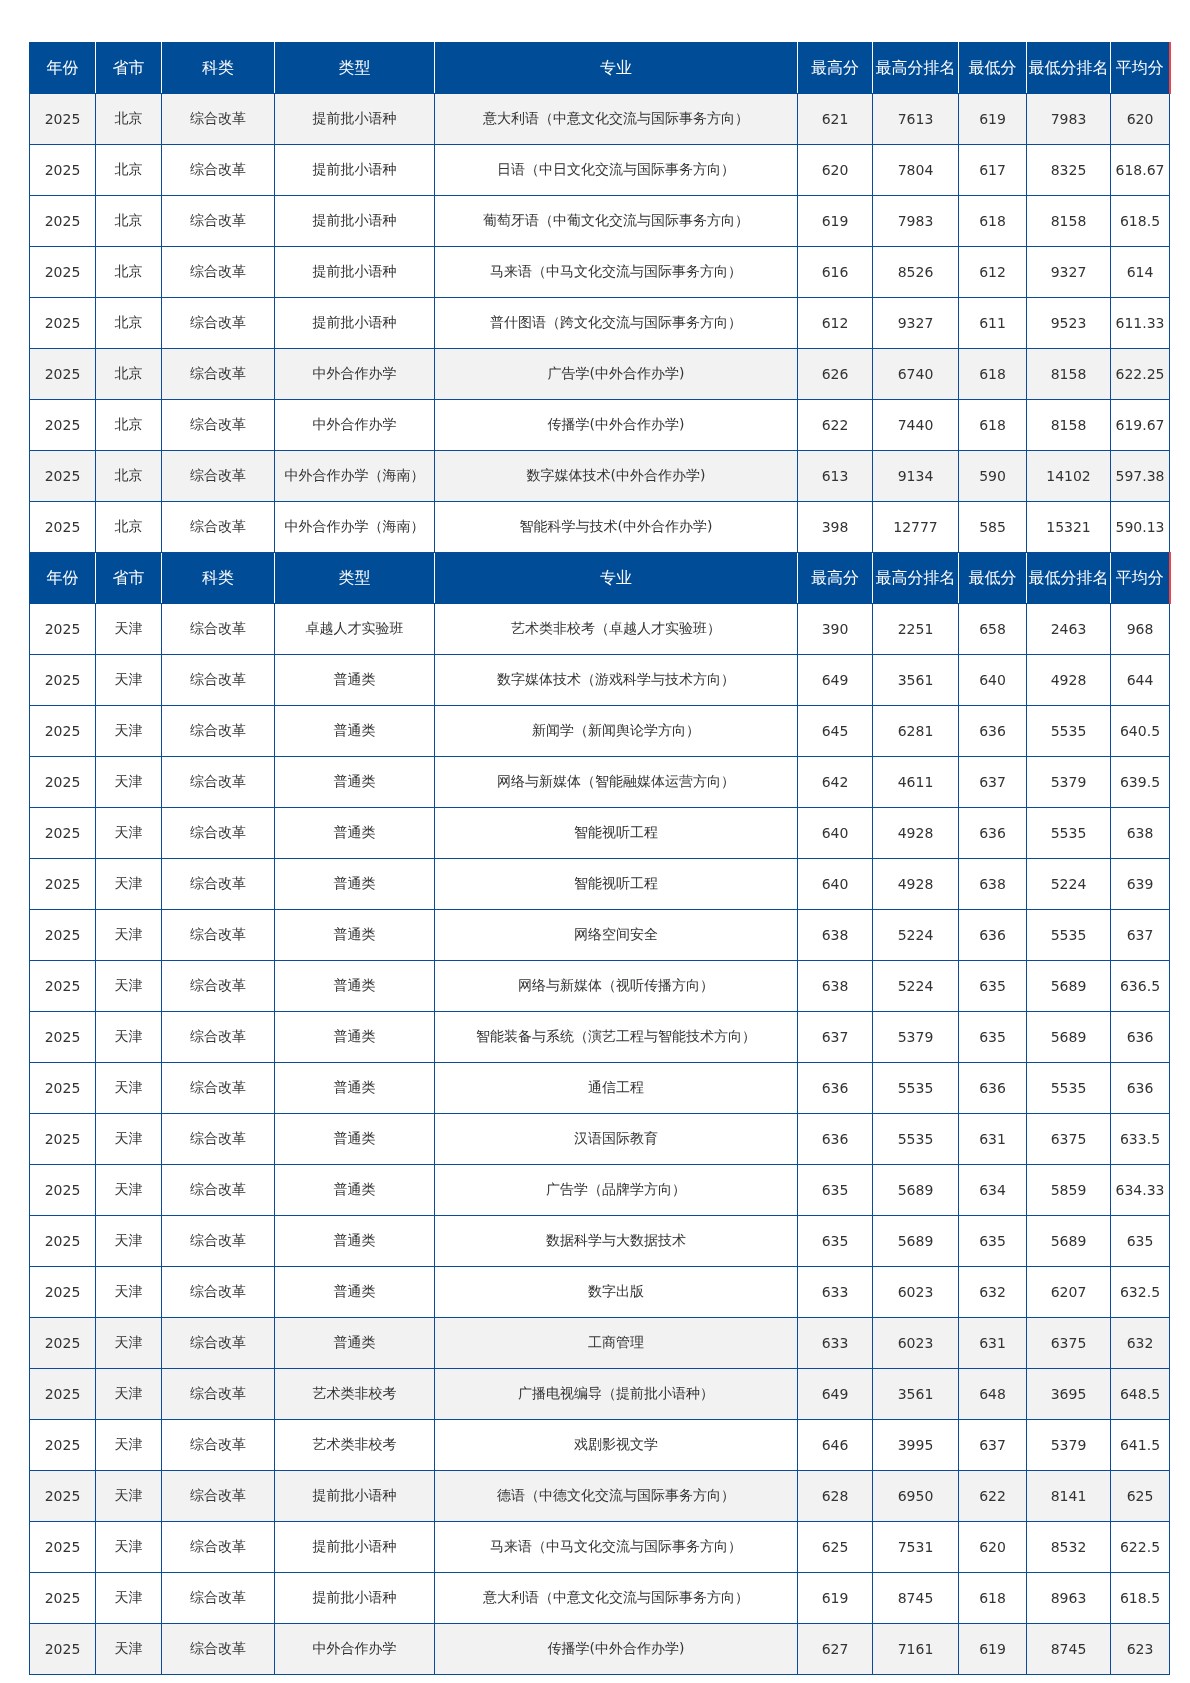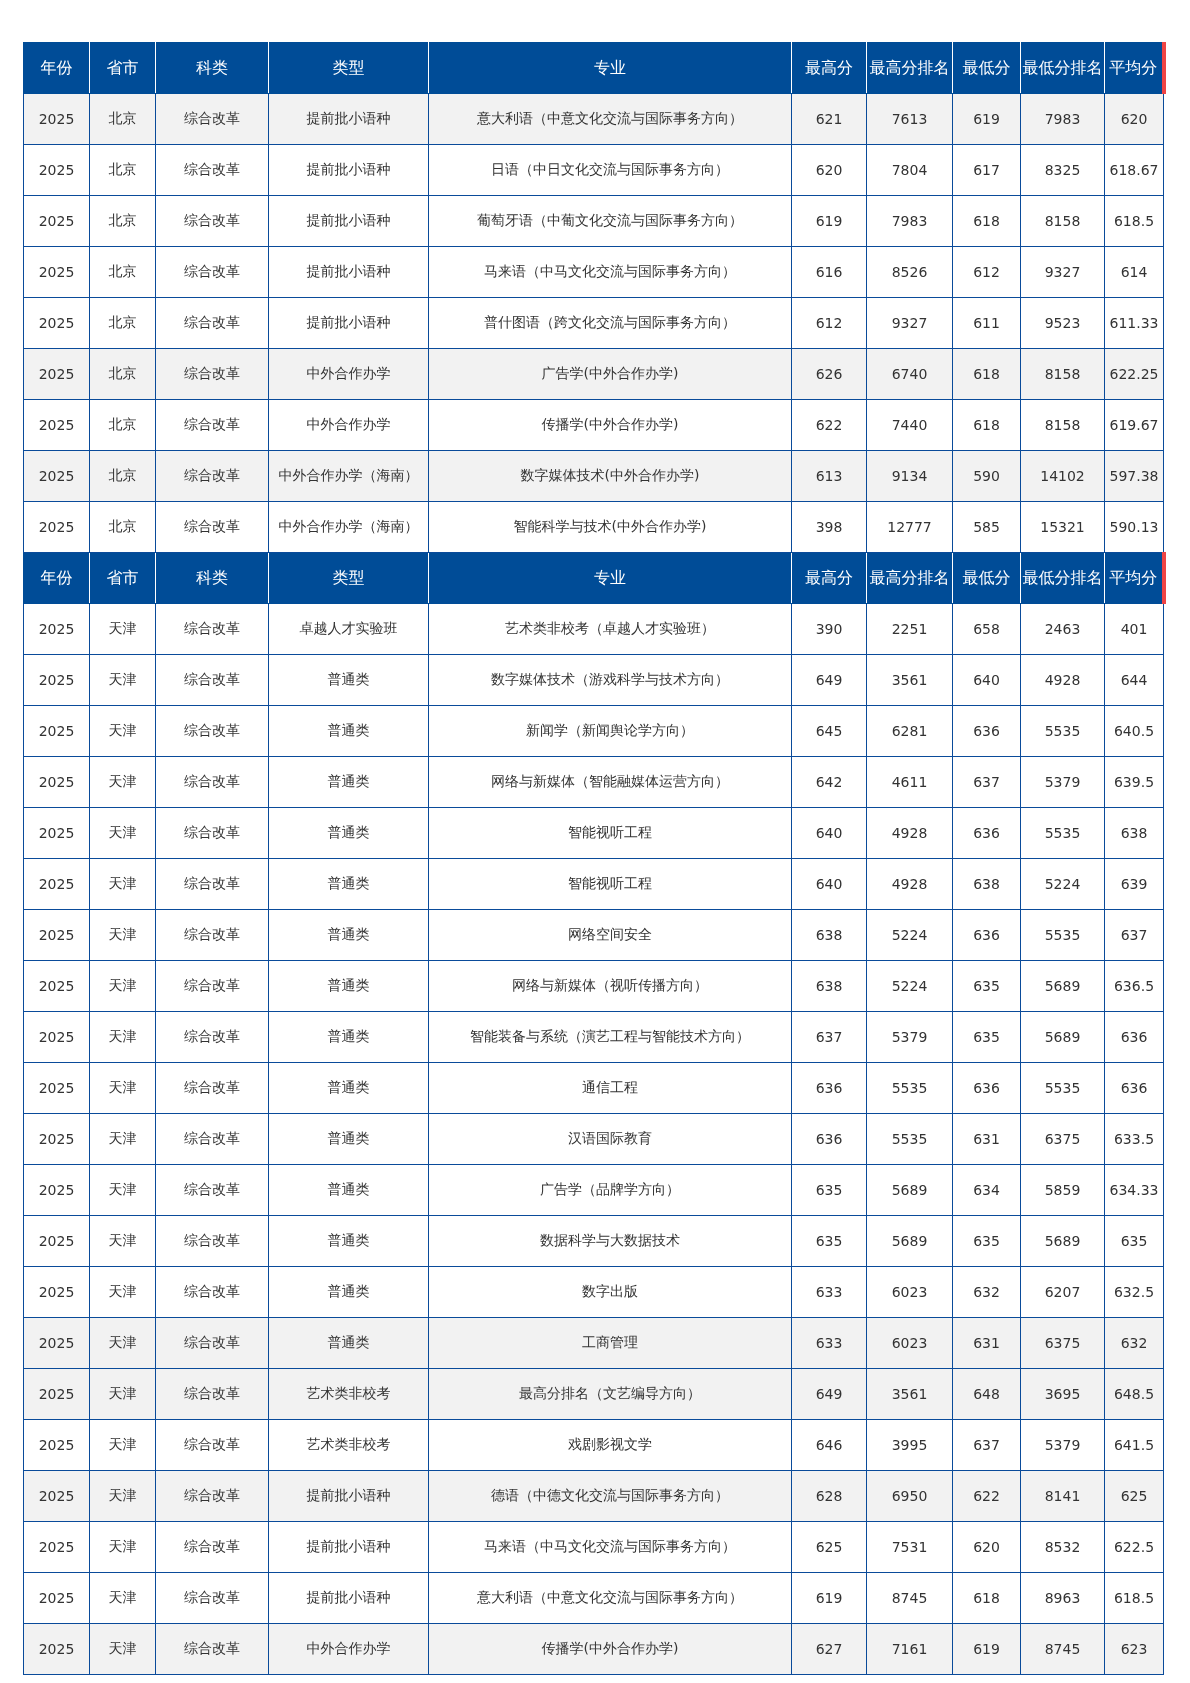--- a/index.html
+++ b/index.html
@@ -1,33 +1,33 @@
 <!DOCTYPE html>
 <html><head>
 <meta charset="utf-8">
 <style>
   html, body { margin:0; padding:0; background:#ffffff; }
   body { width:1190px; height:1683px; position:relative; font-family:"DejaVu Sans","Liberation Sans",sans-serif; }
   table.scores {
-    position:absolute; left:23px; top:42px;
+    position:absolute; left:29px; top:42px;
     border-collapse:collapse; table-layout:fixed;
     width:1140px;
   }
   table.scores td, table.scores th {
     height:50px; padding:0; text-align:center; vertical-align:middle;
     font-size:14px; color:#333333; border:1px solid #0a4b9a;
     white-space:nowrap; overflow:hidden;
   }
   table.scores tr.hdr th {
     background:#004c97; color:#ffffff; font-weight:normal; font-size:16px;
     border-left:1px solid #ffffff; border-right:1px solid #ffffff;
     border-top:1px solid #004c97; border-bottom:1px solid #004c97;
   }
   table.scores tr.hdr th:first-child { border-left:1px solid #004c97; }
-  table.scores tr.hdr th:last-child { border-right:4px solid #ef4444; }
+  table.scores tr.hdr th:last-child { border-right:2px solid #ef4444; }
   table.scores tr.gray td { background:#f2f2f2; }
 </style>
 </head>
 <body>
 
 <table class="scores">
   <colgroup>
     <col style="width:66px">
       <col style="width:66px">
       <col style="width:113px">
@@ -175,21 +175,21 @@
       <tr>
         <td>2025</td>
         <td>天津</td>
         <td>综合改革</td>
         <td>卓越人才实验班</td>
         <td>艺术类非校考（卓越人才实验班）</td>
         <td>390</td>
         <td>2251</td>
         <td>658</td>
         <td>2463</td>
-        <td>401</td>
+        <td>968</td>
       </tr>
       <tr>
         <td>2025</td>
         <td>天津</td>
         <td>综合改革</td>
         <td>普通类</td>
         <td>数字媒体技术（游戏科学与技术方向）</td>
         <td>649</td>
         <td>3561</td>
         <td>640</td>
@@ -350,21 +350,21 @@
         <td>6023</td>
         <td>631</td>
         <td>6375</td>
         <td>632</td>
       </tr>
       <tr class="gray">
         <td>2025</td>
         <td>天津</td>
         <td>综合改革</td>
         <td>艺术类非校考</td>
-        <td>最高分排名（文艺编导方向）</td>
+        <td>广播电视编导（提前批小语种）</td>
         <td>649</td>
         <td>3561</td>
         <td>648</td>
         <td>3695</td>
         <td>648.5</td>
       </tr>
       <tr>
         <td>2025</td>
         <td>天津</td>
         <td>综合改革</td>

